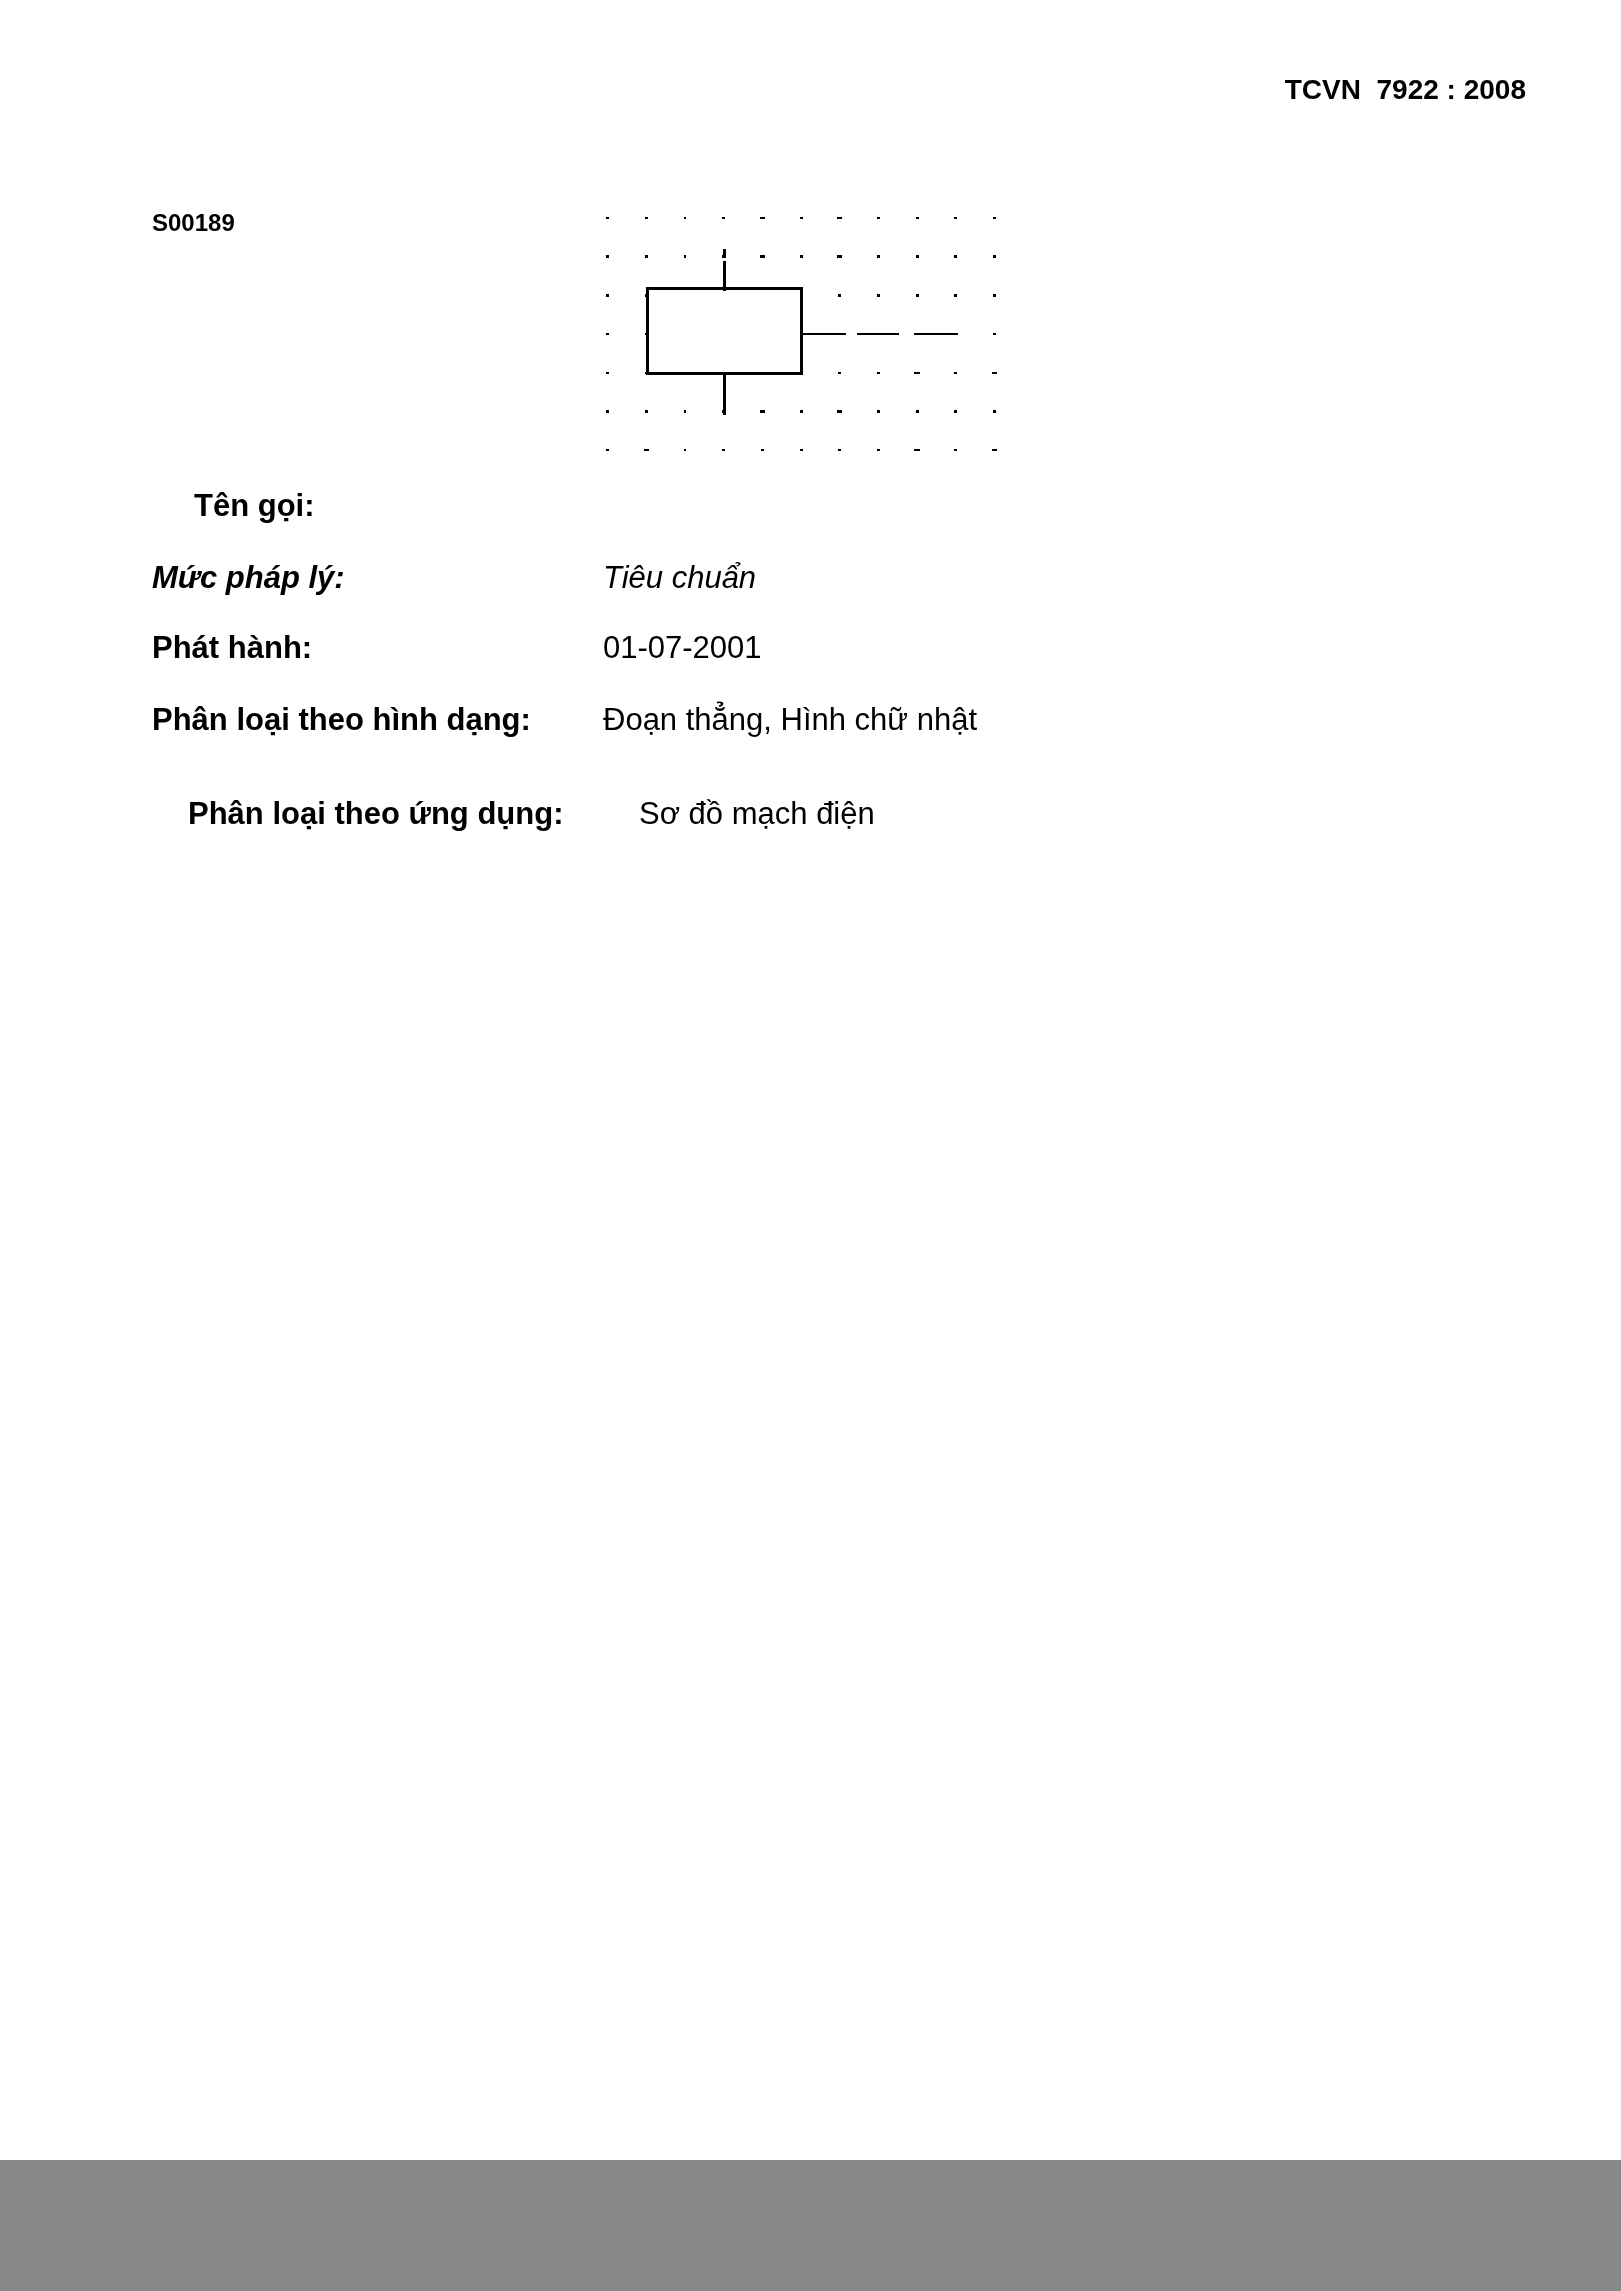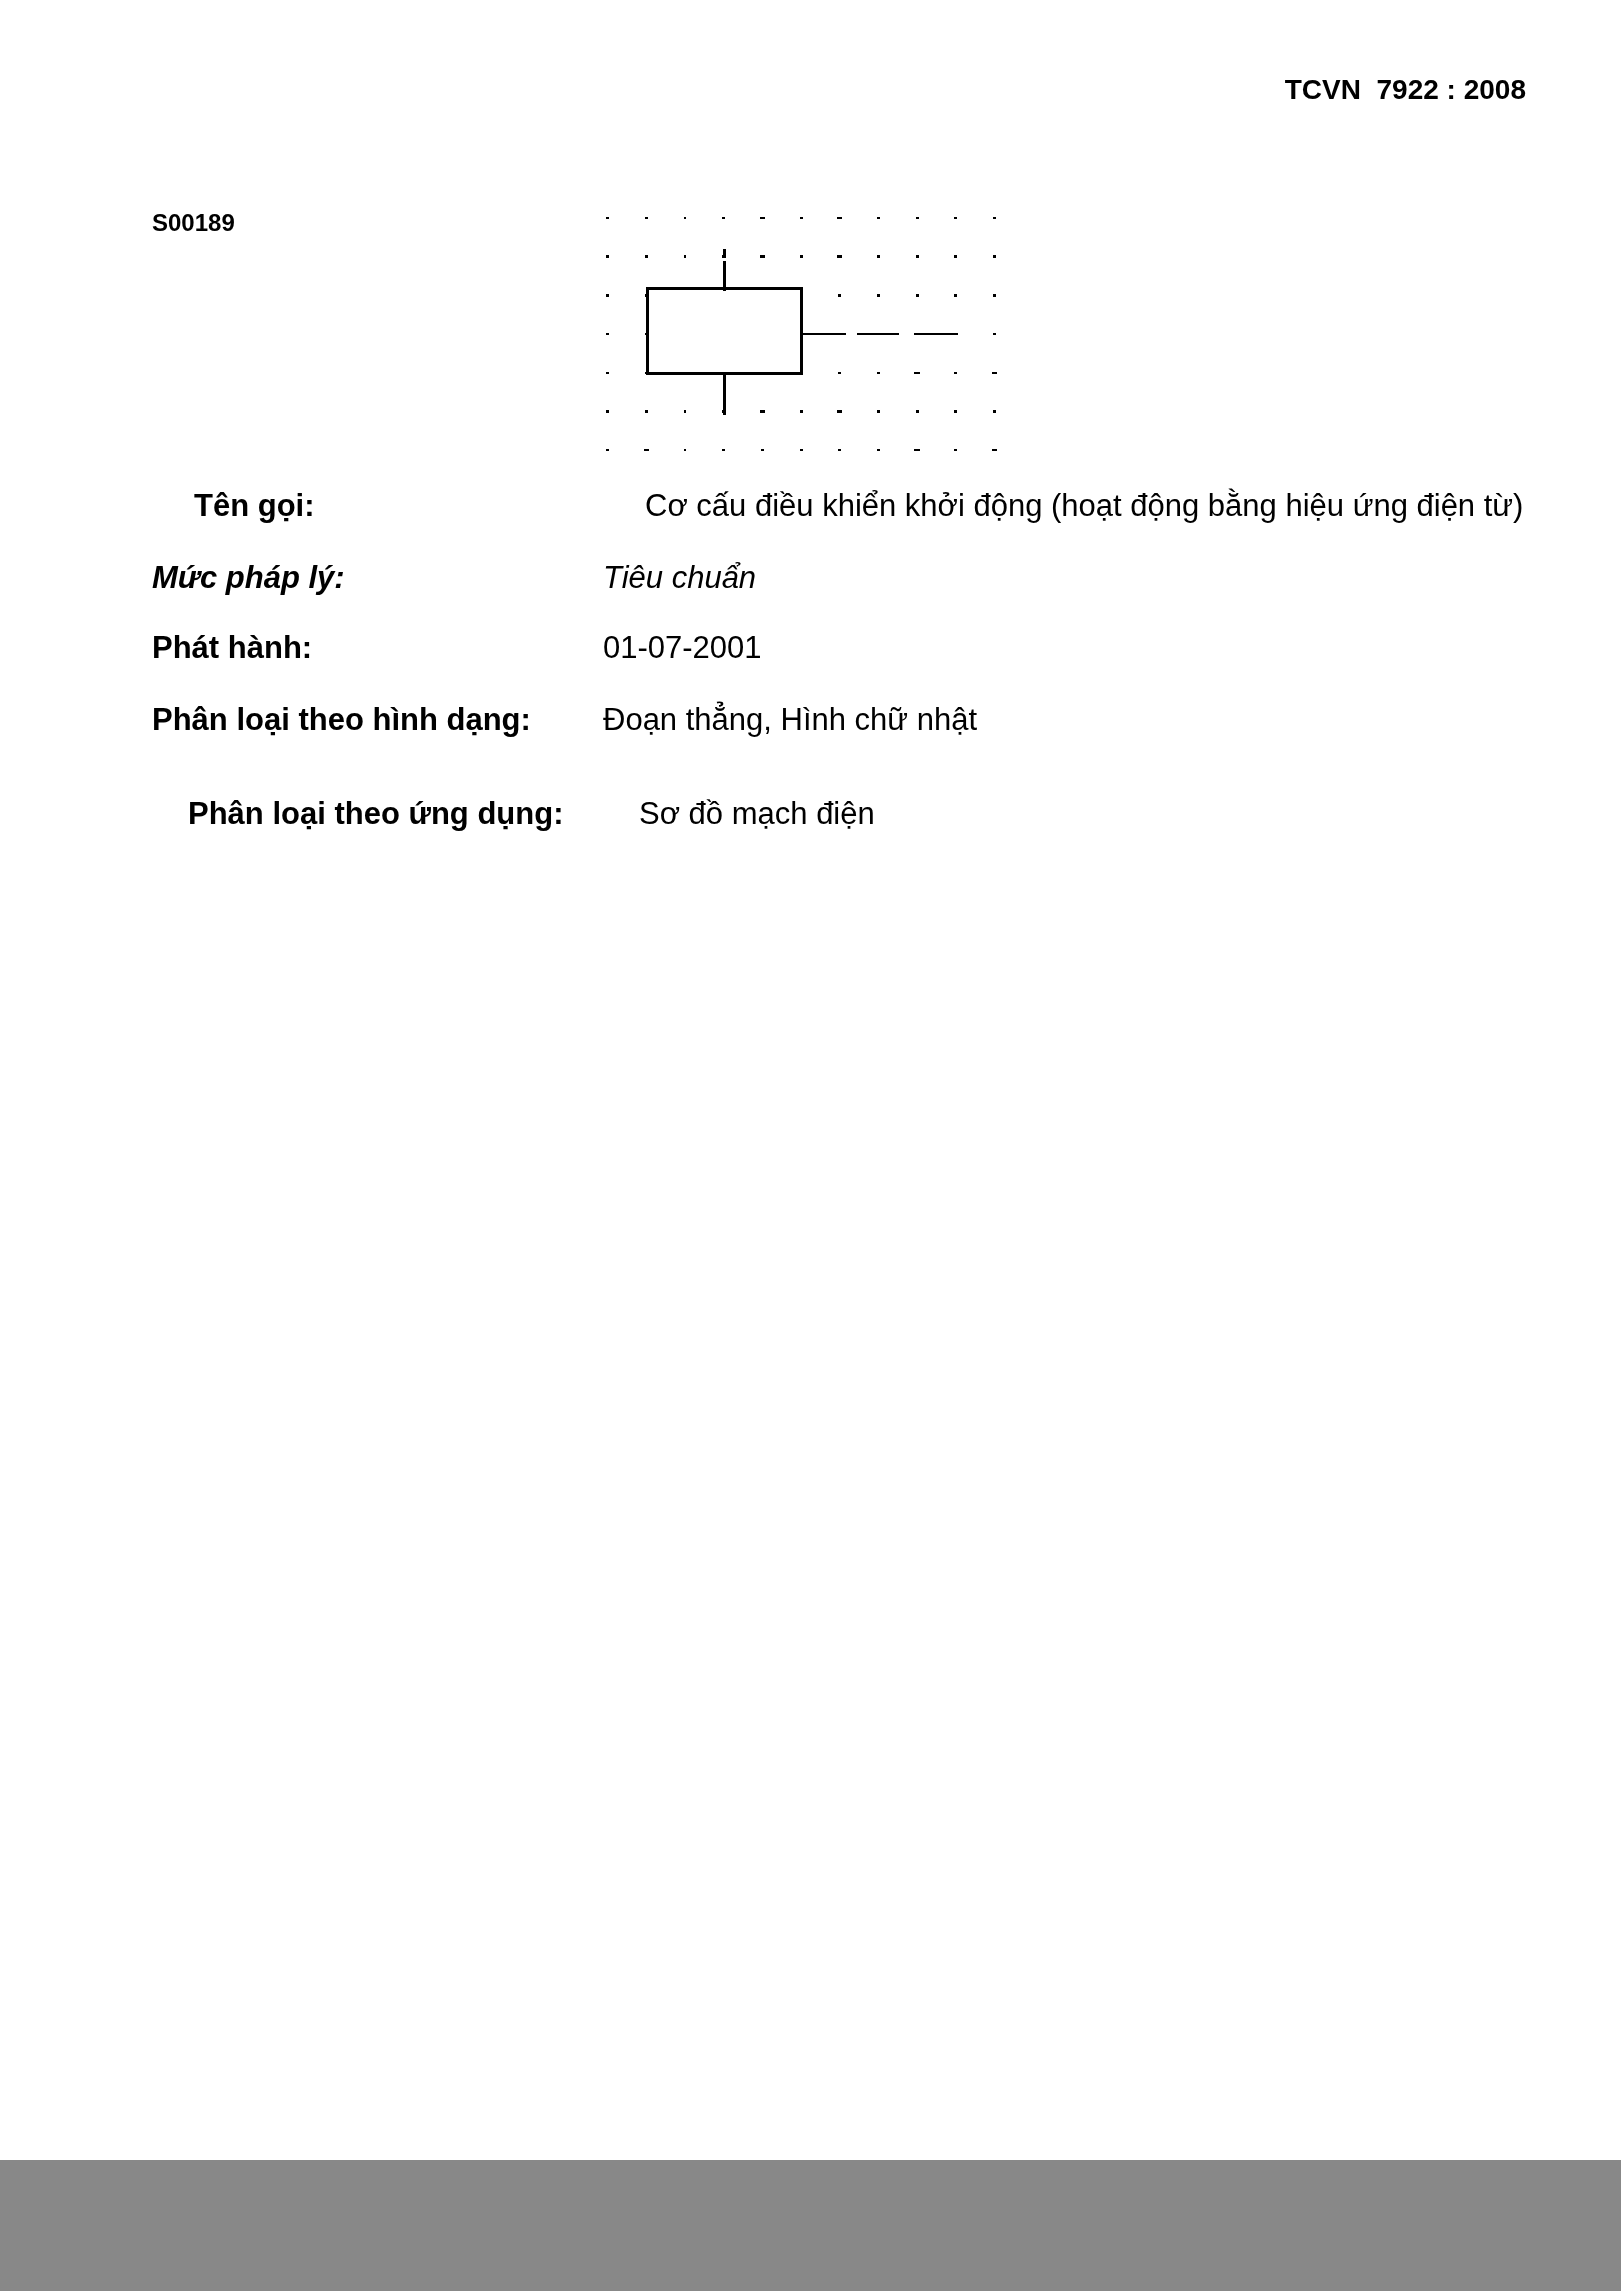--- a/index.html
+++ b/index.html
@@ -145,21 +145,20 @@
       <line x1="139" y1="44" x2="139" y2="53" stroke="#000000" stroke-width="2.8"></line>
       <line x1="139" y1="56" x2="139" y2="86" stroke="#000000" stroke-width="2.8"></line>
       <line x1="139" y1="171" x2="139" y2="213" stroke="#000000" stroke-width="2.8"></line>
       <line x1="218" y1="130.5" x2="263" y2="130.5" stroke="#000000" stroke-width="2.8"></line>
       <line x1="275" y1="130.5" x2="318" y2="130.5" stroke="#000000" stroke-width="2.8"></line>
       <line x1="333" y1="130.5" x2="378" y2="130.5" stroke="#000000" stroke-width="2.8"></line>
     </svg>
 
   <div class="field-row row-1">
     <span class="label">Tên gọi:</span>
-    <span class="value">Cơ cấu điều khiển khởi động (hoạt động bằng hiệu ứng điện từ)</span>
   </div>
   <div class="field-row row-2">
     <span class="label">Mức pháp lý:</span>
     <span class="value">Tiêu chuẩn</span>
   </div>
   <div class="field-row row-3">
     <span class="label">Phát hành:</span>
     <span class="value">01-07-2001</span>
   </div>
   <div class="field-row row-4">

